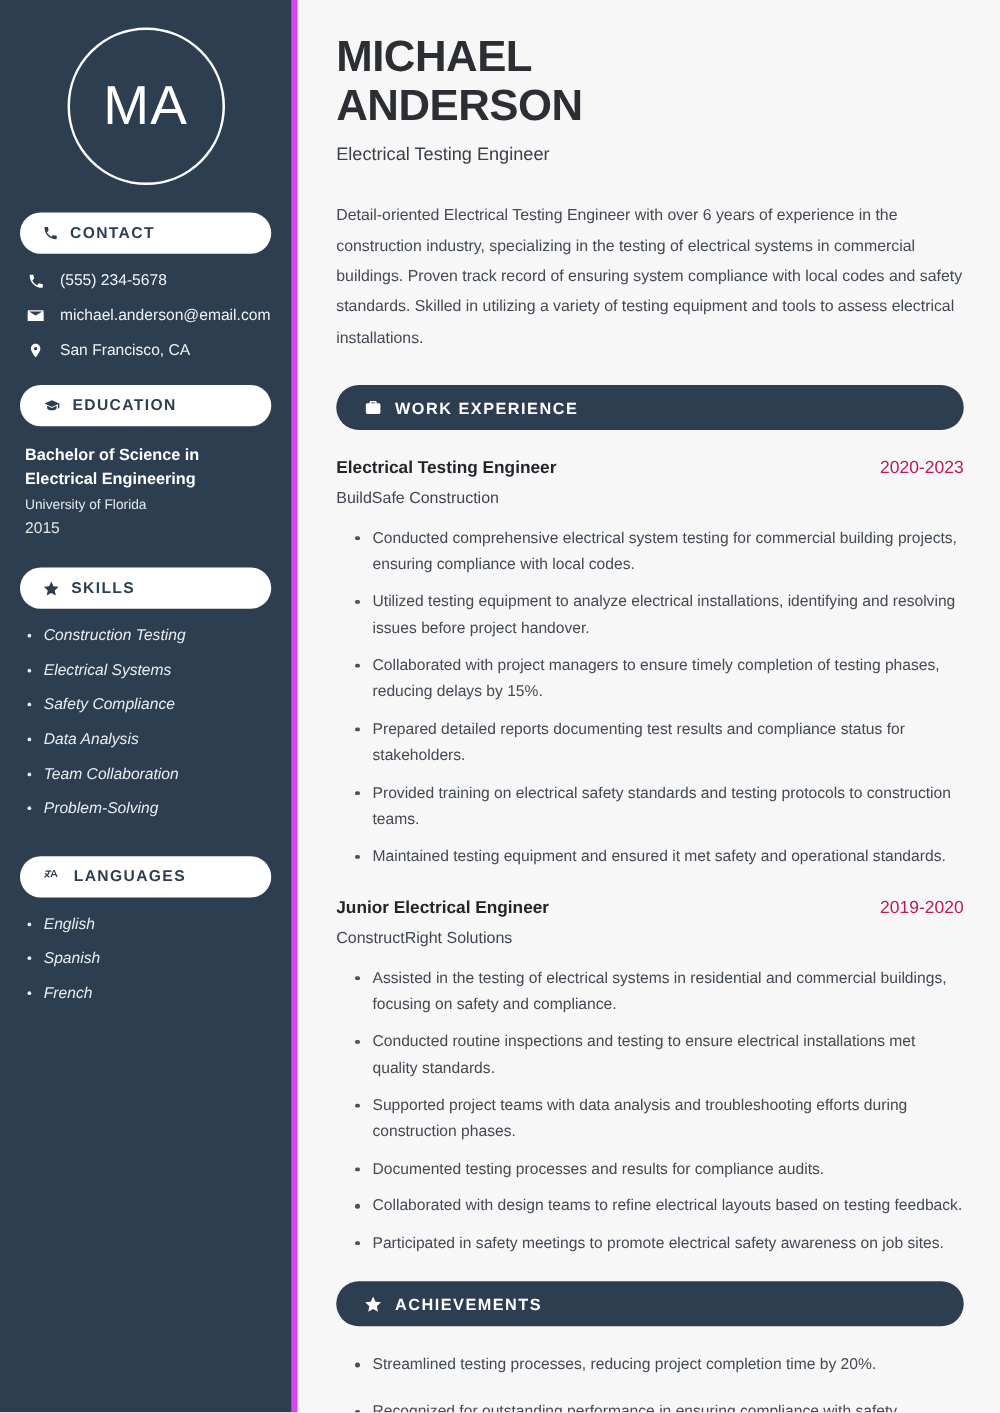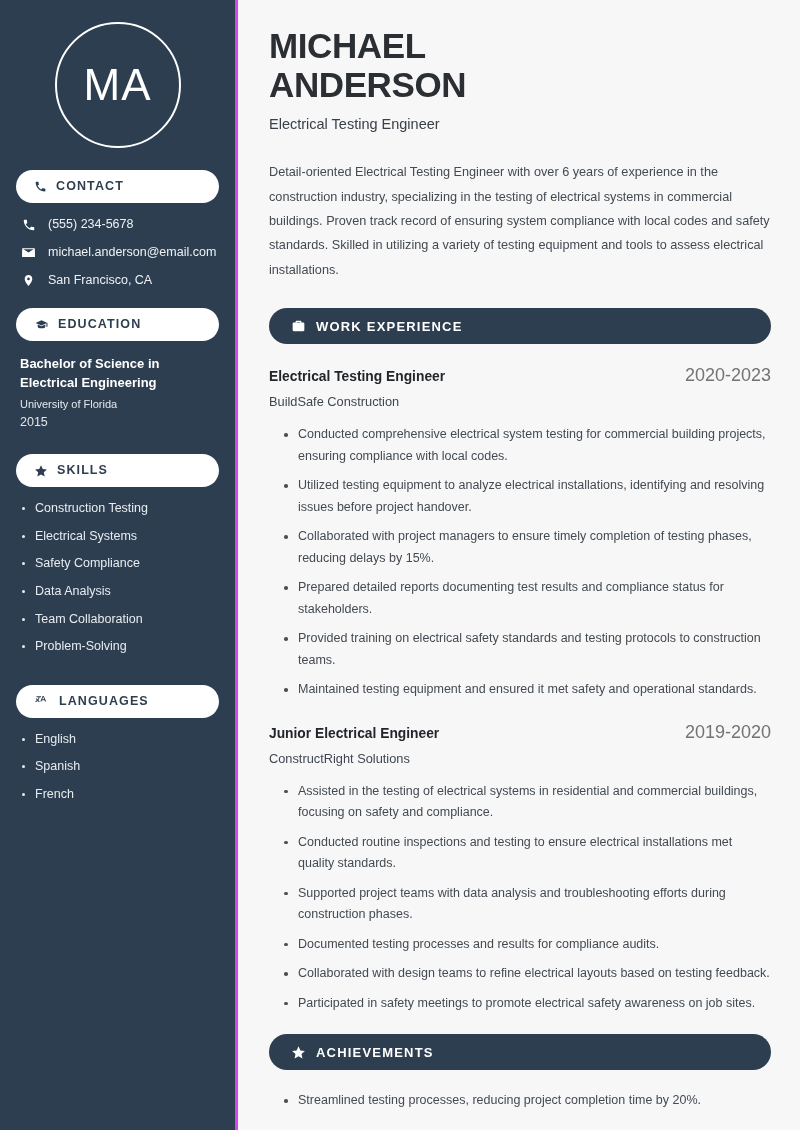--- a/index.html
+++ b/index.html
@@ -19,21 +19,21 @@
     display: flex;
     background: #f7f7f7;
     overflow: hidden;
   }
 
   
   .sidebar {
     width: 238px;
     flex: 0 0 238px;
     background: #2d3e50;
-    border-right: 3px solid #d946ef;
+    border-right: 5px solid #d946ef;
     padding: 0 16px;
     color: #ffffff;
   }
 
   .avatar-wrap {
     display: flex;
     justify-content: center;
     padding-top: 22px;
     padding-bottom: 22px;
   }
@@ -107,21 +107,21 @@
     color: #e3e8ed;
     line-height: 1.55;
   }
   .edu-year {
     font-size: 12.5px;
     color: #e5e5e5;
     line-height: 1.55;
   }
 
   
-  .side-list { list-style: none; padding: 0 4px; }
+  .side-list { list-style: none; padding: 0 4px; font-style: italic; }
   .side-list li {
     position: relative;
     padding-left: 15px;
     font-size: 12.5px;
     color: #e8ecf0;
     margin-bottom: 12px;
     line-height: 1.25;
   }
   .side-list li::before {
     content: "";
@@ -194,22 +194,22 @@
     align-items: baseline;
     gap: 12px;
   }
   .job-role {
     font-size: 13.8px;
     font-weight: bold;
     color: #22262b;
     line-height: 1.3;
   }
   .job-dates {
-    font-size: 18px;
-    color: #737373;
+    font-size: 14px;
+    color: #be185d;
     white-space: nowrap;
     line-height: 1.3;
   }
   .job-company {
     font-size: 12.8px;
     color: #3f4650;
     margin-top: 7px;
     margin-bottom: 13px;
     line-height: 1.3;
   }

